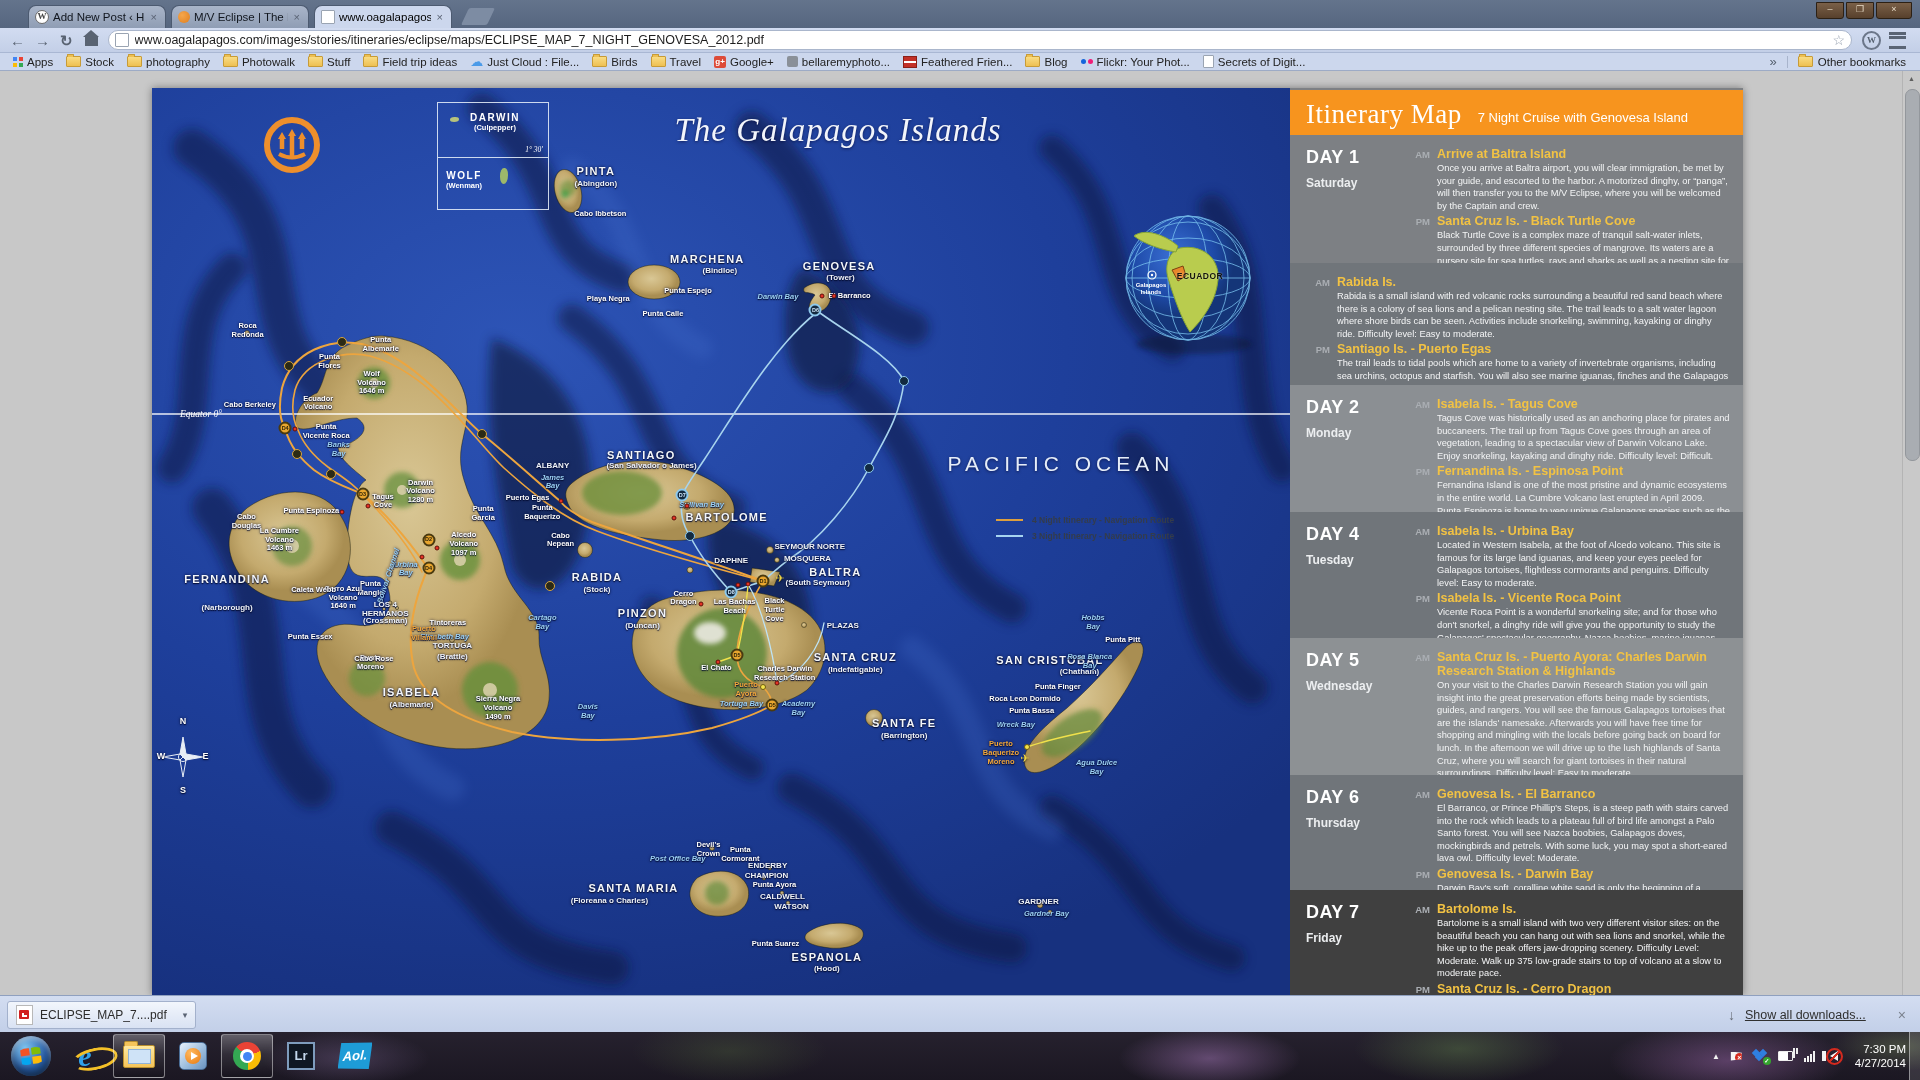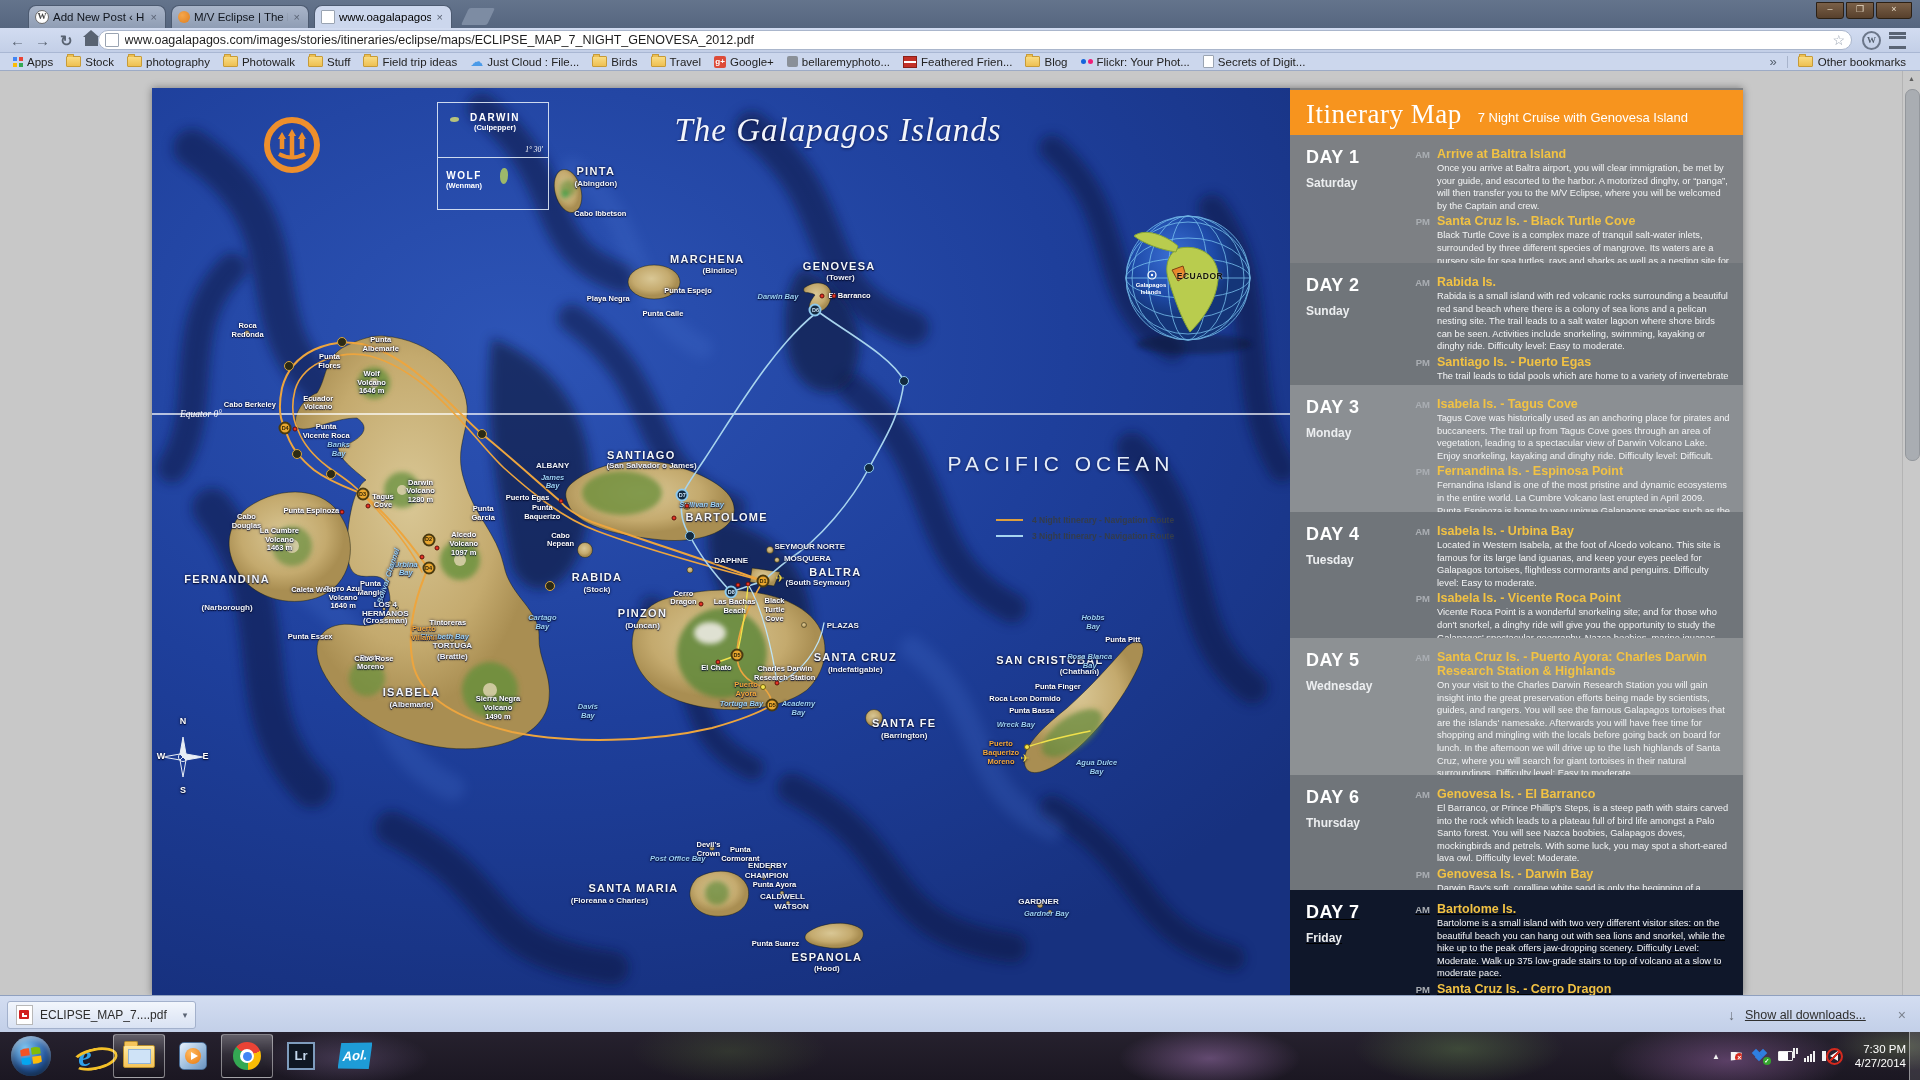--- a/index.html
+++ b/index.html
@@ -15,21 +15,21 @@
   .fav.eclipse{border-radius:50%;background:radial-gradient(circle at 35% 35%,#f5a64b,#e07f1f);}
   .fav.page,.ic-page{background:#fff;border:1px solid #9aa4b2;border-radius:1px;}
   .newtab{position:absolute;top:8px;width:26px;height:17px;background:#7d8ca3;transform:skewX(-25deg);border-radius:2px;cursor:pointer;}
   #winbtns{position:absolute;top:2px;right:8px;display:flex;gap:2px;}
   .wbtn{width:26px;height:15px;border-radius:0 0 3px 3px;background:linear-gradient(180deg,#7a6048,#57402c);border:1px solid #2c2014;color:#e8dcc8;font-size:9px;line-height:13px;text-align:center;cursor:pointer;}
   .wbtn.close{width:34px;}
   #toolbar{position:absolute;left:0;top:28px;width:1920px;height:24px;background:linear-gradient(180deg,#d2dcf1,#c3cfe7);border-bottom:1px solid #a9b7d3;display:flex;align-items:center;}
   .navic{font-size:15px;font-weight:bold;color:#596372;margin-left:10px;cursor:pointer;line-height:1;}
   #homeic{width:13px;height:9px;background:#596372;position:relative;margin-left:12px;margin-top:3px;cursor:pointer;}
   #homeic:before{content:"";position:absolute;left:-2px;top:-7px;border-left:8.5px solid transparent;border-right:8.5px solid transparent;border-bottom:7px solid #596372;}
-  #urlbar{height:18px;background:#fff;border:1px solid #aab6cc;border-radius:10px;flex:1;display:flex;align-items:center;padding:0 6px;cursor:text;}
+  #urlbar{height:18px;background:#fff;border:1px solid #aab6cc;border-radius:10px;margin-left:10px;flex:1;display:flex;align-items:center;padding:0 6px;cursor:text;}
   #urltext{font-size:12.5px;color:#1d1d1d;flex:1;white-space:nowrap;overflow:hidden;}
   #star{color:#97a1b0;font-size:14px;cursor:pointer;margin-left:6px;}
   #wbadge{width:15px;height:15px;border:2px solid #6b7689;border-radius:50%;color:#55606f;font:bold 9px/15px "Liberation Serif",serif;text-align:center;margin:0 8px 0 10px;cursor:pointer;}
   #menuic{width:17px;height:11px;border-top:3px solid #5a6474;border-bottom:3px solid #5a6474;margin-right:14px;cursor:pointer;position:relative;}
   #menuic:before{content:"";position:absolute;left:0;top:1px;width:17px;height:3px;background:#5a6474;}
   #bookmarks{position:absolute;left:0;top:53px;width:1920px;height:17px;background:#ccd7ed;border-bottom:1px solid #9dabc6;display:flex;align-items:center;font-size:11.5px;color:#222;}
   .bm{display:flex;align-items:center;gap:4px;margin-left:13px;cursor:pointer;white-space:nowrap;}
   .ic-folder{width:13px;height:9px;background:linear-gradient(180deg,#f9dc84,#eec052);border:1px solid #c79b37;border-radius:1px;position:relative;}
   .ic-folder:before{content:"";position:absolute;left:0;top:-3px;width:5px;height:2px;background:#eec052;border:1px solid #c79b37;border-bottom:none;border-radius:1px 1px 0 0;}
   .ic-apps{width:10px;height:10px;display:grid;grid-template-columns:4px 4px;grid-gap:2px;}
@@ -701,44 +701,40 @@
                 <div class="entry">
                   <div class="per">PM</div>
                   <div class="etext">
                     <div class="ehead">Santa Cruz Is. - Black Turtle Cove</div>
                     <div class="ebody">Black Turtle Cove is a complex maze of tranquil salt-water inlets, surrounded by three different species of mangrove. Its waters are a nursery site for sea turtles, rays and sharks as well as a nesting site for sea birds. This site is only accessible by dinghy. Difficulty level: Easy.</div>
                   </div>
                 </div>
               </div>
             </div>
             <div class="day" style="height: 122px; background: rgb(112, 117, 122);">
+              <div class="dentries">
+                <div class="entry">
+                  <div class="per">AM</div>
+                  <div class="etext">
+                    <div class="ehead">Rabida Is.</div>
+                    <div class="ebody">Rabida is a small island with red volcanic rocks surrounding a beautiful red sand beach where there is a colony of sea lions and a pelican nesting site. The trail leads to a salt water lagoon where shore birds can be seen. Activities include snorkeling, swimming, kayaking or dinghy ride. Difficulty level: Easy to moderate.</div>
+                  </div>
+                </div>
+                <div class="entry">
+                  <div class="per">PM</div>
+                  <div class="etext">
+                    <div class="ehead">Santiago Is. - Puerto Egas</div>
+                    <div class="ebody">The trail leads to tidal pools which are home to a variety of invertebrate organisms, including sea urchins, octopus and starfish. You will also see marine iguanas, finches and the Galapagos hawk, as well as the less common Galapagos fur sea lion. There will be an opportunity to swim or snorkel off the beach. Difficulty level: Easy to Moderate.</div>
+                  </div>
+                </div>
+              </div>
+            </div>
+            <div class="day" style="height: 127px; background: rgb(139, 143, 147);">
               <div class="dleft">
                 <div class="dlab">DAY 2</div>
-                <div class="dweek">Sunday</div>
-              </div>
-              <div class="dentries">
-                <div class="entry">
-                  <div class="per">AM</div>
-                  <div class="etext">
-                    <div class="ehead">Rabida Is.</div>
-                    <div class="ebody">Rabida is a small island with red volcanic rocks surrounding a beautiful red sand beach where there is a colony of sea lions and a pelican nesting site. The trail leads to a salt water lagoon where shore birds can be seen. Activities include snorkeling, swimming, kayaking or dinghy ride. Difficulty level: Easy to moderate.</div>
-                  </div>
-                </div>
-                <div class="entry">
-                  <div class="per">PM</div>
-                  <div class="etext">
-                    <div class="ehead">Santiago Is. - Puerto Egas</div>
-                    <div class="ebody">The trail leads to tidal pools which are home to a variety of invertebrate organisms, including sea urchins, octopus and starfish. You will also see marine iguanas, finches and the Galapagos hawk, as well as the less common Galapagos fur sea lion. There will be an opportunity to swim or snorkel off the beach. Difficulty level: Easy to Moderate.</div>
-                  </div>
-                </div>
-              </div>
-            </div>
-            <div class="day" style="height: 127px; background: rgb(139, 143, 147);">
-              <div class="dleft">
-                <div class="dlab">DAY 3</div>
                 <div class="dweek">Monday</div>
               </div>
               <div class="dentries">
                 <div class="entry">
                   <div class="per">AM</div>
                   <div class="etext">
                     <div class="ehead">Isabela Is. - Tagus Cove</div>
                     <div class="ebody">Tagus Cove was historically used as an anchoring place for pirates and buccaneers. The trail up from Tagus Cove goes through an area of vegetation, leading to a spectacular view of Darwin Volcano Lake. Enjoy snorkeling, kayaking and dinghy ride. Difficulty level: Difficult.</div>
                   </div>
                 </div>
@@ -803,21 +799,21 @@
                 </div>
                 <div class="entry">
                   <div class="per">PM</div>
                   <div class="etext">
                     <div class="ehead">Genovesa Is. - Darwin Bay</div>
                     <div class="ebody">Darwin Bay's soft, coralline white sand is only the beginning of a spectacular excursion. The trail takes you into lush mangroves where red footed boobies nest. Other locals include sea lions, swallow-tailed gulls and frigatebirds. Kayaking and snorkeling are a must here, since sharks, colorful reef fish, rays and sea turtles are often seen. Difficulty level: Easy to moderate.</div>
                   </div>
                 </div>
               </div>
             </div>
-            <div class="day" style="height: 113px; background: #0f172a; text-decoration: underline;">
+            <div class="day" style="height: 113px; background: #404040;">
               <div class="dleft">
                 <div class="dlab">DAY 7</div>
                 <div class="dweek">Friday</div>
               </div>
               <div class="dentries">
                 <div class="entry">
                   <div class="per">AM</div>
                   <div class="etext">
                     <div class="ehead">Bartolome Is.</div>
                     <div class="ebody">Bartolome is a small island with two very different visitor sites: on the beautiful beach you can hang out with sea lions and snorkel, while the hike up to the peak offers jaw-dropping scenery. Difficulty Level: Moderate. Walk up 375 low-grade stairs to top of volcano at a slow to moderate pace.</div>

